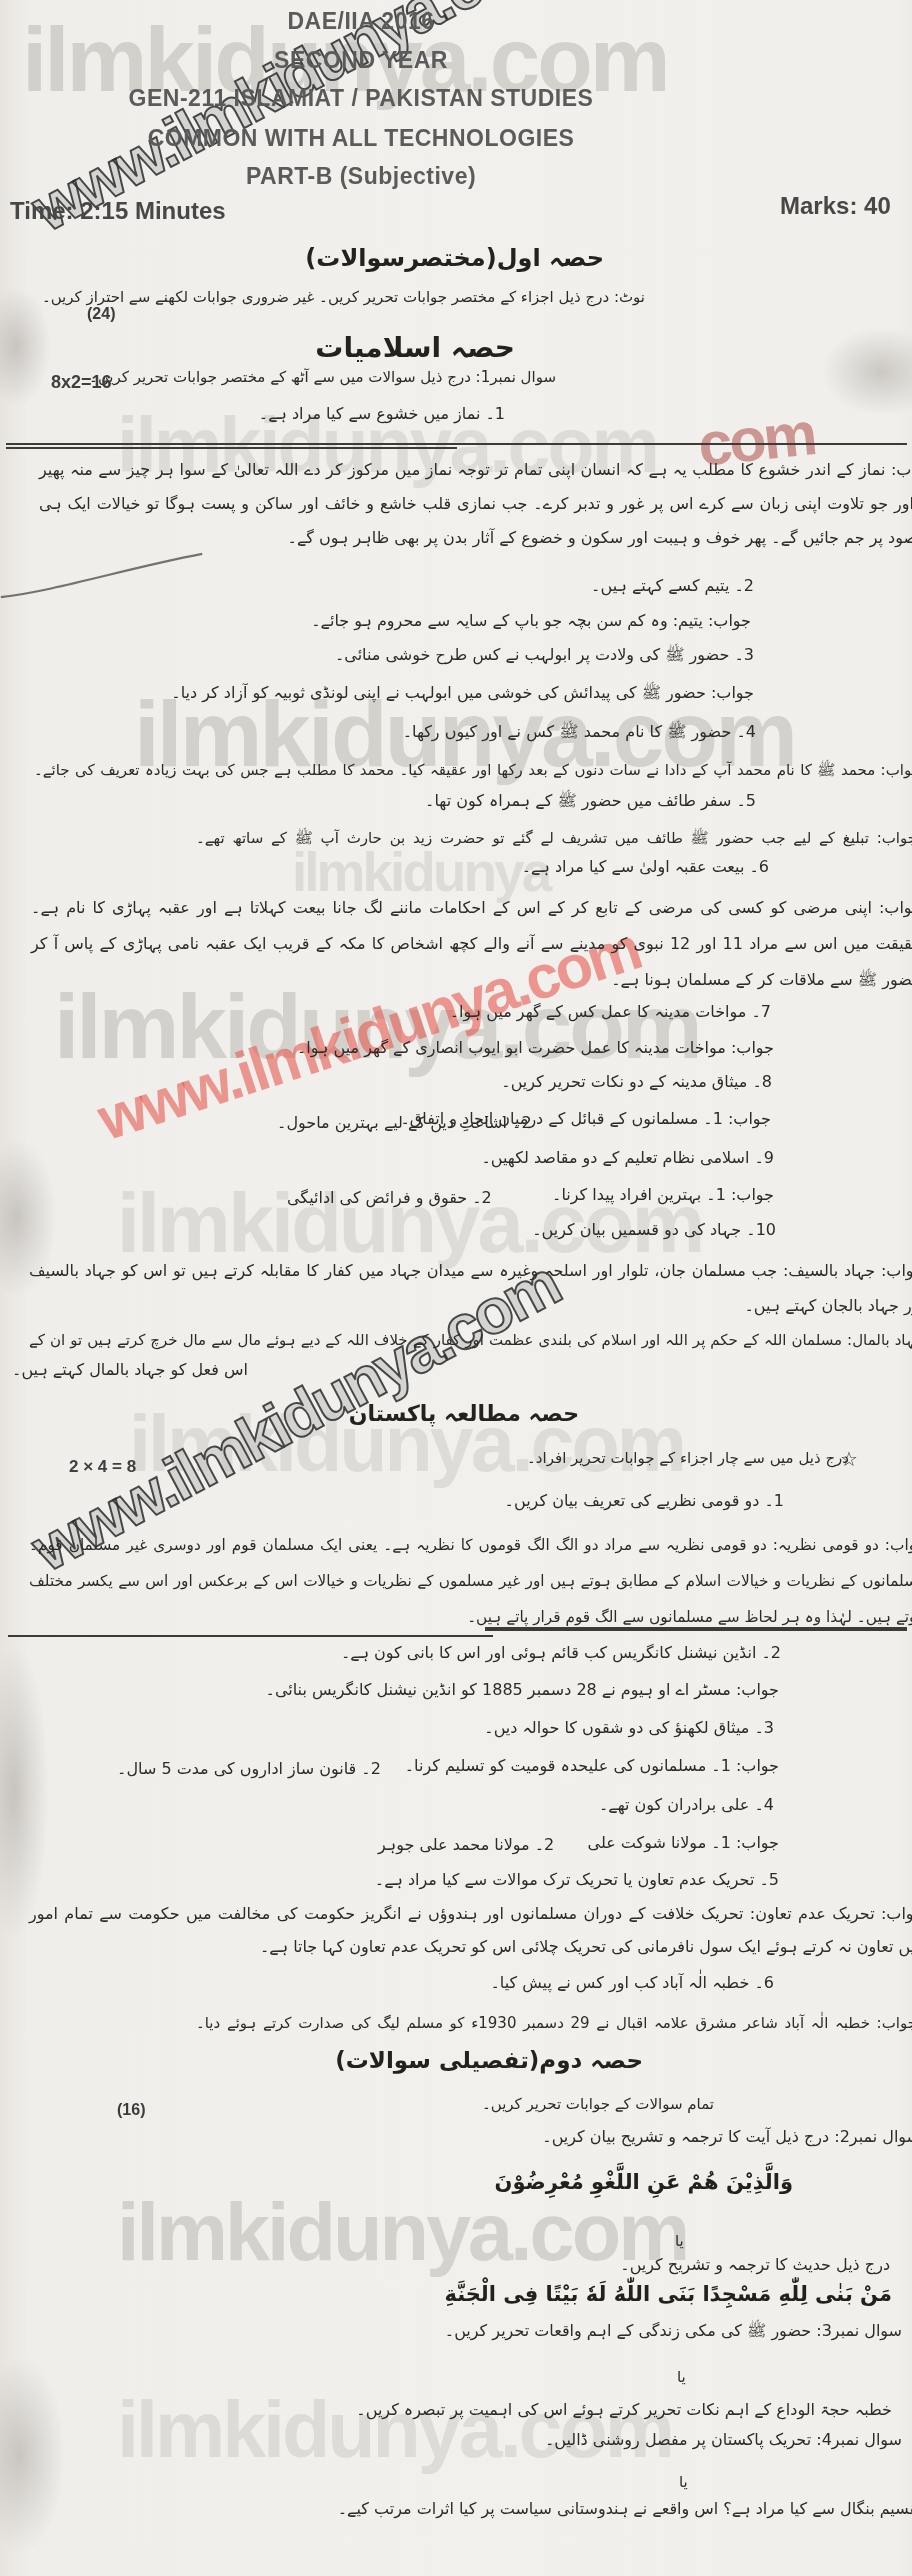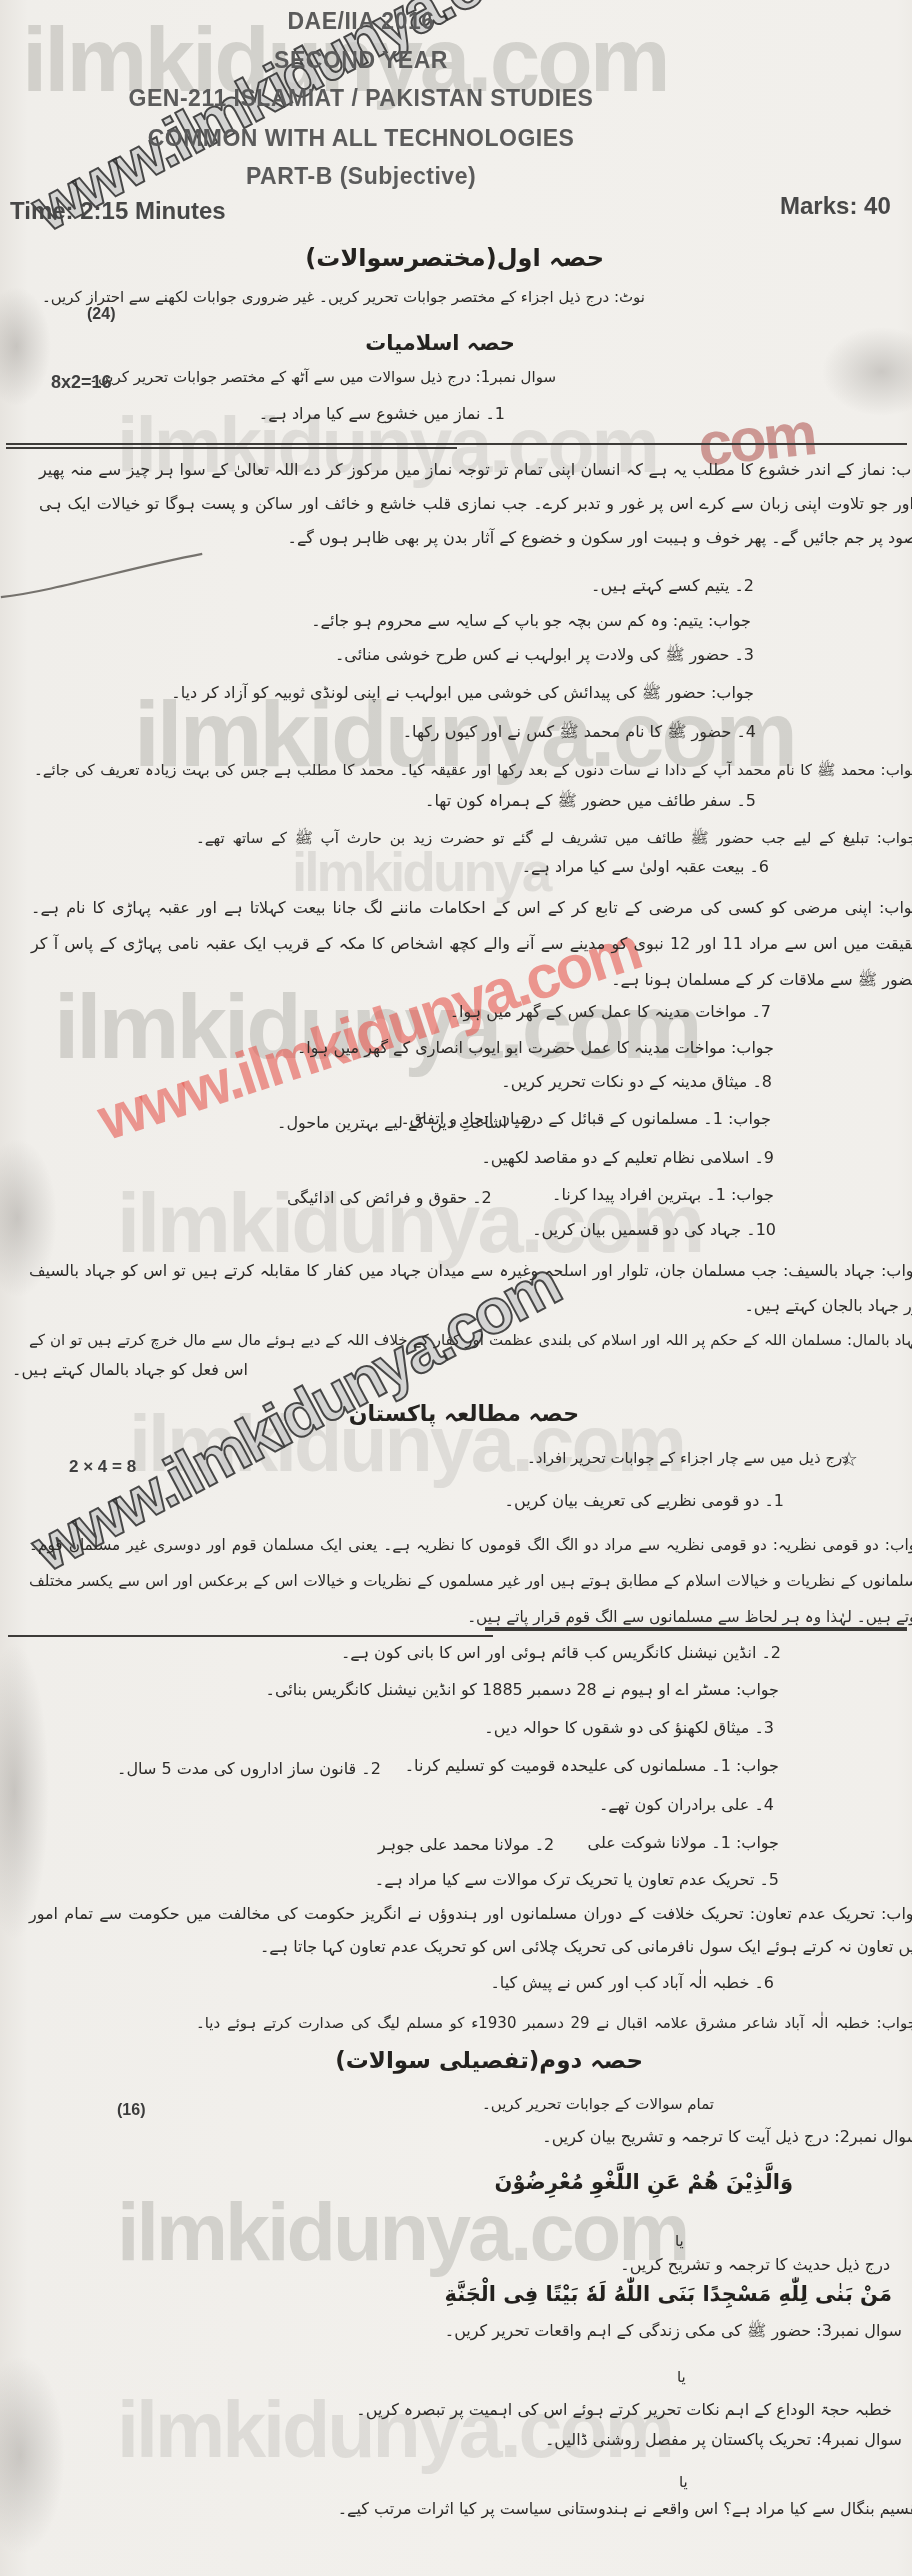--- a/index.html
+++ b/index.html
@@ -22,21 +22,21 @@
   .meta{position:absolute;font-family:"Liberation Sans",sans-serif;font-weight:bold;
         color:#474747;font-size:24px;white-space:nowrap;}
   
   .u{position:absolute;direction:rtl;unicode-bidi:embed;white-space:nowrap;
      font-size:16px;color:#2d2b28;}
   .up{position:absolute;direction:rtl;white-space:normal;font-size:16px;color:#2d2b28;
       text-align:justify;text-align-last:right;line-height:34px;}
   .uj{position:absolute;direction:rtl;white-space:normal;font-size:15px;color:#2d2b28;
       text-align:justify;text-align-last:justify;line-height:30px;}
   .uh{position:absolute;direction:rtl;white-space:nowrap;font-weight:bold;color:#24221f;
-      }
+      text-align:center;}
   .ar{position:absolute;direction:rtl;white-space:nowrap;font-weight:bold;
       font-size:21px;color:#23211e;}
   .rule{position:absolute;background:#3d3b38;}
   .smudge{position:absolute;border-radius:50%;background:radial-gradient(closest-side,rgba(90,85,80,0.25),rgba(90,85,80,0));}
 </style>
 </head>
 <body>
 
 <div class="page">
 
@@ -68,21 +68,21 @@
   <div class="hdr" style="top:47px;">SECOND YEAR</div>
   <div class="hdr" style="top:85px;">GEN-211 ISLAMIAT / PAKISTAN STUDIES</div>
   <div class="hdr" style="top:125px;">COMMON WITH ALL TECHNOLOGIES</div>
   <div class="hdr" style="top:163px;">PART-B (Subjective)</div>
   <div class="meta" style="top:197px;left:10px;">Time: 2:15 Minutes</div>
   <div class="meta" style="top:192px;left:780px;">Marks: 40</div>
 
   <div class="uh" style="top:244px;left:356px;width:248px;font-size:24px;">حصہ اول(مختصرسوالات)</div>
   <div class="u" style="top:288px;right:289px;font-size:15px;">نوٹ:   درج ذیل اجزاء کے مختصر جوابات تحریر کریں۔ غیر ضروری جوابات لکھنے سے احتراز کریں۔</div>
   <div class="meta" style="top:305px;left:87px;font-size:16px;color:#3c3c3c;">(24)</div>
-  <div class="uh" style="top:331px;left:347px;width:168px;font-size:21px;">حصہ اسلامیات</div>
+  <div class="uh" style="top:331px;left:347px;width:168px;font-size:28px;">حصہ اسلامیات</div>
   <div class="u" style="top:368px;right:378px;font-size:15px;">سوال نمبر1: درج ذیل سوالات میں سے آٹھ کے مختصر جوابات تحریر کریں۔</div>
   <div class="meta" style="top:372px;left:51px;font-size:18px;color:#3f3f3f;">8x2=16</div>
 
   <div class="u" style="top:404px;right:429px;">1۔   نماز میں خشوع سے کیا مراد ہے۔</div>
   <div class="rule" style="top:443px;left:6px;width:901px;height:2px;"></div>
   <div class="rule" style="top:447px;left:6px;width:451px;height:2px;"></div>
   <div class="up" style="top:453px;right:0;width:895px;">جواب:  نماز کے اندر خشوع کا مطلب یہ ہے کہ انسان اپنی تمام تر توجہ نماز میں مرکوز کر دے اللہ تعالیٰ کے سوا ہر چیز سے منہ پھیر لے اور جو تلاوت اپنی زبان سے کرے اس پر غور و تدبر کرے۔ جب نمازی قلب خاشع و خائف اور ساکن و پست ہوگا تو خیالات ایک ہی مقصود پر جم جائیں گے۔ پھر خوف و ہیبت اور سکون و خضوع کے آثار بدن پر بھی ظاہر ہوں گے۔</div>
 
   <div class="u" style="top:576px;right:180px;">2۔   یتیم کسے کہتے ہیں۔</div>
   <div class="u" style="top:611px;right:183px;">جواب:  یتیم: وہ کم سن بچہ جو باپ کے سایہ سے محروم ہو جائے۔</div>

